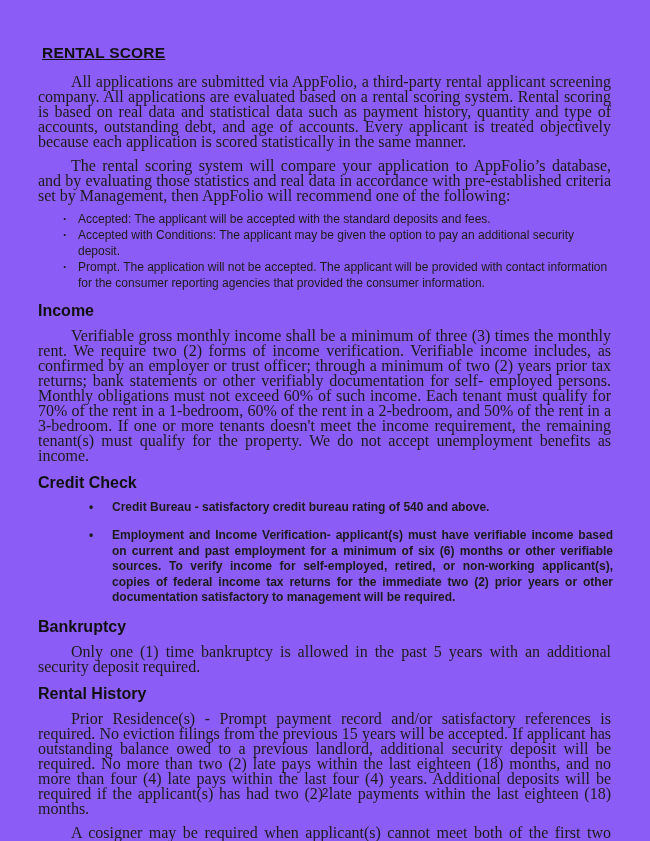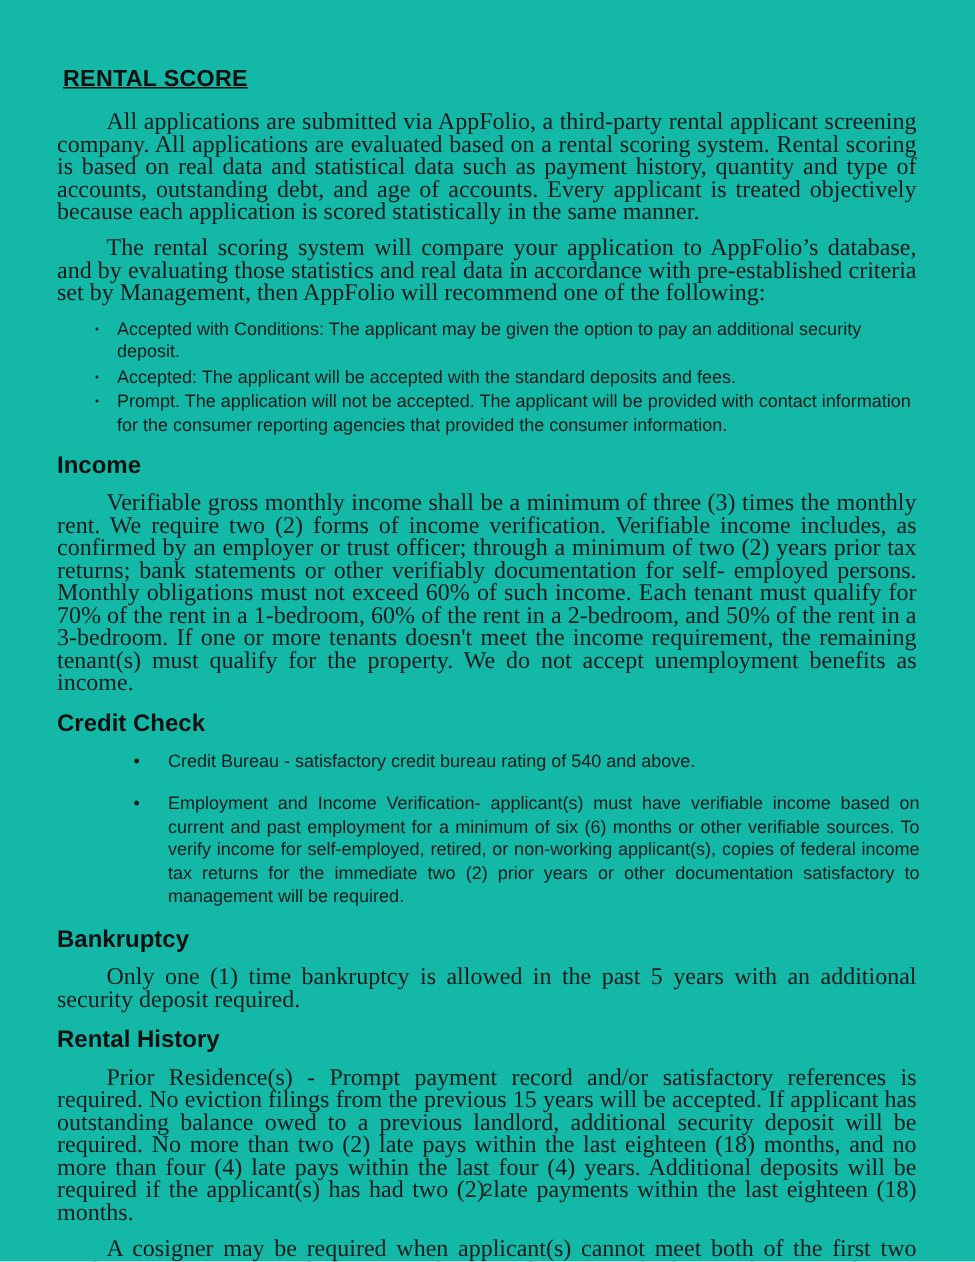--- a/index.html
+++ b/index.html
@@ -6,21 +6,21 @@
   body {
     width: 650px; height: 841px;
     font-family: "Liberation Sans", "DejaVu Sans", sans-serif;
     color: #1c1c1c;
     -webkit-font-smoothing: antialiased;
   }
   .page {
     position: relative;
     box-sizing: border-box;
     width: 650px; height: 841px;
-    background: #14b8a6;
+    background: #8b5cf6;
     padding: 44px 35px 0 38px;
     overflow: hidden;
   }
   .doc-title {
     font-size: 15.5px;
     font-weight: 700;
     color: #111111;
     text-decoration: underline;
     letter-spacing: 0.2px;
     margin: 0 0 12px 4px;
@@ -54,20 +54,21 @@
   ul.dot-list li::before {
     content: "\00b7";
     position: absolute;
     left: 25px; top: 0;
     font-weight: 700;
   }
   ul.disc-list {
     list-style: none;
     margin: 5px 0 10px 0;
     padding: 0;
+    font-weight: bold;
   }
   ul.disc-list li {
     position: relative;
     font-size: 12px;
     line-height: 15.4px;
     padding-left: 74px;
     padding-right: 2px;
     text-align: justify;
     margin: 0 0 13px 0;
   }
@@ -89,22 +90,22 @@
 
 <div class="page">
 
   <h1 class="doc-title">RENTAL SCORE</h1>
 
   <p class="body-par">All applications are submitted via AppFolio, a third-party rental applicant screening company. All applications are evaluated based on a rental scoring system. Rental scoring is based on real data and statistical data such as payment history, quantity and type of accounts, outstanding debt, and age of accounts. Every applicant is treated objectively because each application is scored statistically in the same manner.</p>
 
   <p class="body-par">The rental scoring system will compare your application to AppFolio’s database, and by evaluating those statistics and real data in accordance with pre-established criteria set by Management, then AppFolio will recommend one of the following:</p>
 
   <ul class="dot-list">
+    <li>Accepted: The applicant will be accepted with the standard deposits and fees.</li>
     <li>Accepted with Conditions: The applicant may be given the option to pay an additional security deposit.</li>
-    <li>Accepted: The applicant will be accepted with the standard deposits and fees.</li>
     <li>Prompt. The application will not be accepted. The applicant will be provided with contact information for the consumer reporting agencies that provided the consumer information.</li>
   </ul>
 
   <h2 class="sec-heading">Income</h2>
   <p class="body-par">Verifiable gross monthly income shall be a minimum of three (3) times the monthly rent. We require two (2) forms of income verification. Verifiable income includes, as confirmed by an employer or trust officer; through a minimum of two (2) years prior tax returns; bank statements or other verifiably documentation for self- employed persons. Monthly obligations must not exceed 60% of such income. Each tenant must qualify for 70% of the rent in a 1-bedroom, 60% of the rent in a 2-bedroom, and 50% of the rent in a 3-bedroom. If one or more tenants doesn't meet the income requirement, the remaining tenant(s) must qualify for the property. We do not accept unemployment benefits as income.</p>
 
   <h2 class="sec-heading">Credit Check</h2>
 
   <ul class="disc-list">
     <li>Credit Bureau - satisfactory credit bureau rating of 540 and above.</li>

